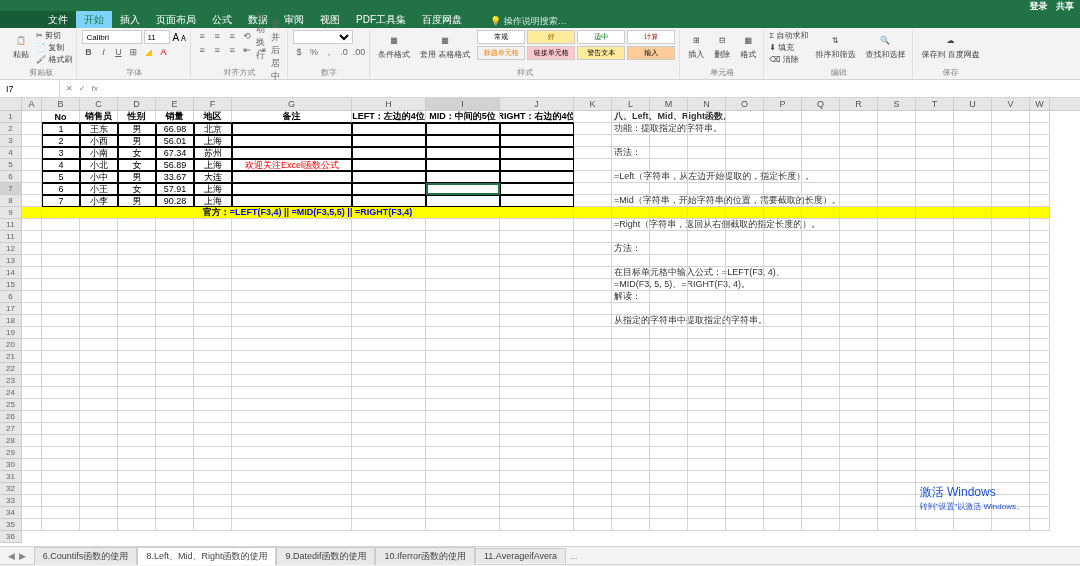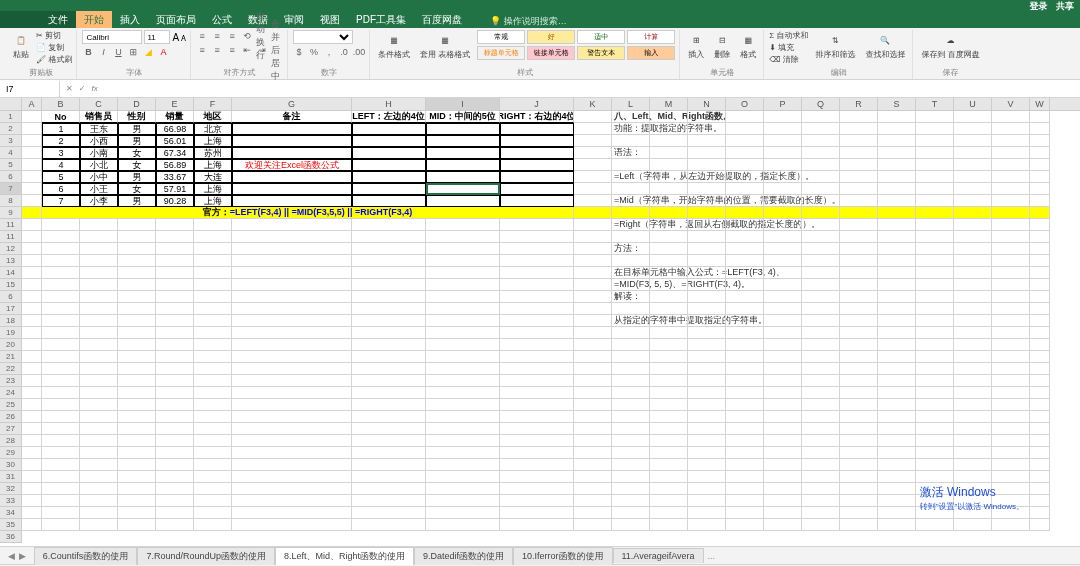--- a/index.html
+++ b/index.html
@@ -4,21 +4,21 @@
 <style>
 * { margin: 0; padding: 0; box-sizing: border-box; font-family: "Microsoft YaHei", Arial, sans-serif; }
 body { width: 1080px; height: 566px; background: #fff; overflow: hidden; font-size: 10px; }
 
 .titlebar { height: 12px; background: #217346; display: flex; align-items: center; justify-content: space-between; color: #fff; padding: 0 6px; font-size: 9px; font-weight: bold; }
 .titlebar .right span { margin-left: 6px; }
 
 .tabrow { height: 16px; background: #217346; display: flex; align-items: flex-end; font-size: 10px; }
 .tab { color: #fff; padding: 2px 8px 1px; cursor: pointer; }
 .tab.file { background: #185c37; padding-left: 48px; }
-.tab.active { background: #fdba74; color: #217346; text-align: right; }
+.tab.active { background: #7dd3fc; color: #217346; text-align: right; }
 .tell { color: #d0e8dc; margin-left: 20px; font-size: 9px; }
 
 .ribbon { height: 52px; background: #f3f3f3; border-bottom: 1px solid #d4d4d4; display: flex; padding: 2px 6px 0; gap: 1px; }
 .ribgroup { display: flex; flex-direction: column; justify-content: space-between; padding: 0 4px 1px; border-right: 1px solid #e0e0e0; }
 .ribgroup:last-child { border-right: none; }
 .ribgroup .lbl { text-align: center; font-size: 8px; color: #888; margin-top: 1px; }
 .ribtop { display: flex; gap: 4px; align-items: flex-start; }
 .bigbtn { display: flex; flex-direction: column; align-items: center; padding: 2px 3px; gap: 1px; font-size: 8px; color: #444; }
 .ico { width: 16px; height: 16px; display: flex; align-items: center; justify-content: center; }
 .minibtns { display: flex; flex-direction: column; gap: 1px; font-size: 8px; color: #444; }
@@ -1236,21 +1236,20 @@
     <div class="sub">转到"设置"以激活 Windows。</div>
   </div>
 </div>
 
 <div class="sheetbar">
   <div class="sheetnav">
     <span>◀</span>
     <span>▶</span>
   </div>
   <div class="sheettab">6.Countifs函数的使用</div>
-  <div class="sheettab">7.Round/RoundUp函数的使用</div>
   <div class="sheettab active">8.Left、Mid、Right函数的使用</div>
   <div class="sheettab">9.Datedif函数的使用</div>
   <div class="sheettab">10.Iferror函数的使用</div>
   <div class="sheettab">11.AverageifAvera</div>
   <div class="splitter">...</div>
   <div style="flex:1"></div>
 </div>
 
 <div class="statusbar">
   

